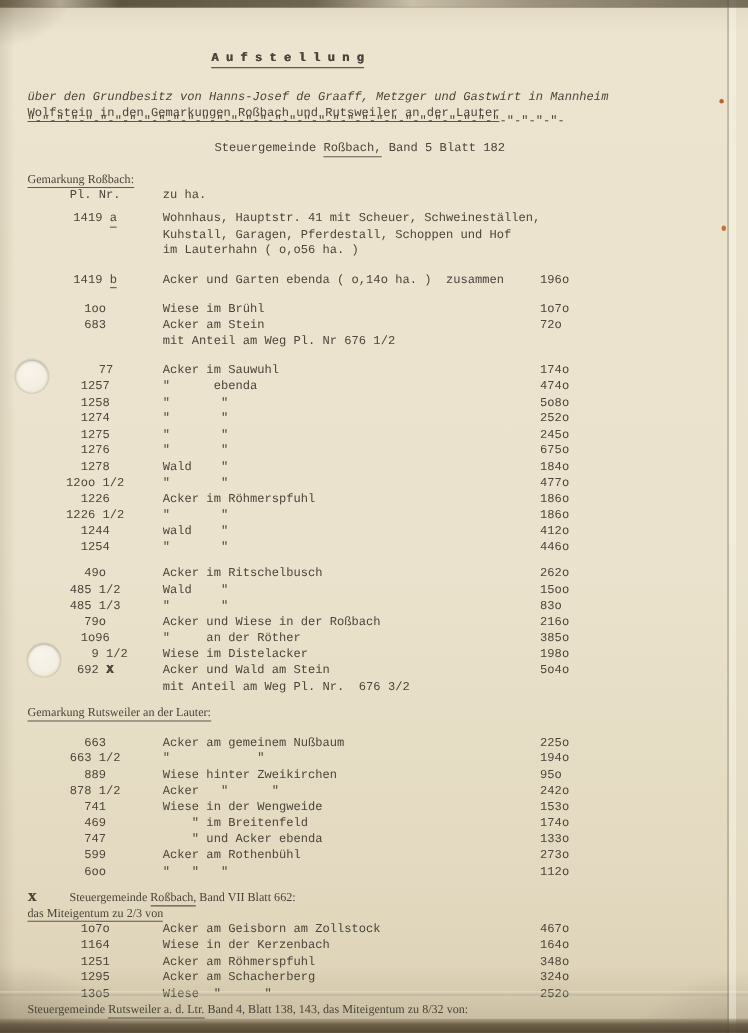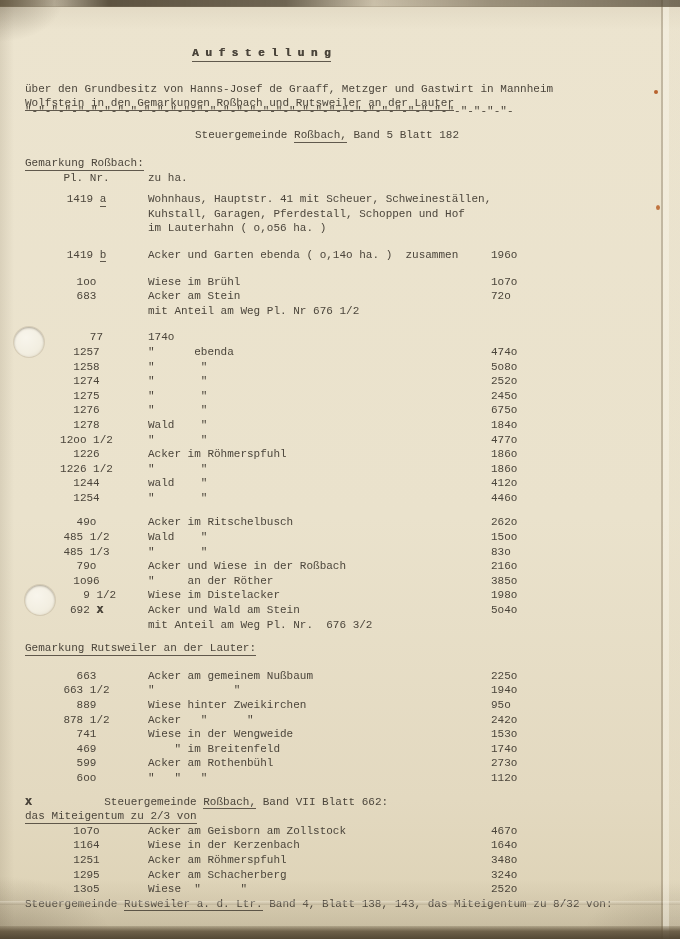--- a/index.html
+++ b/index.html
@@ -17,31 +17,31 @@
       linear-gradient(180deg, rgba(120,106,82,.10) 0, rgba(120,106,82,0) 30px),
       linear-gradient(0deg, rgba(110,96,72,.22) 0, rgba(110,96,72,0) 60px),
       linear-gradient(90deg, rgba(110,96,72,.14) 0, rgba(110,96,72,0) 14px),
       linear-gradient(180deg,#ece4cf 0%,#eae2cc 55%,#e3d9c0 85%,#dcd1b4 100%);
   }
   .txt{white-space:pre;}
   .u{border-bottom:1.4px solid rgba(72,65,54,.85);padding-bottom:.5px;}
   .b{font-weight:bold;text-shadow:.6px 0 0 currentColor;}
   
   .title{position:absolute;left:192px;top:46px;font-weight:bold;text-shadow:.5px 0 0 currentColor;}
-  .intro1{position:absolute;left:25px;top:82px;}
+  .intro1{position:absolute;left:25px;top:82px;font-style:italic;}
   .intro2{position:absolute;left:25px;top:96px;}
   .deco{position:absolute;left:25px;top:104px;letter-spacing:0;color:#4b453b;}
   .subtitle{position:absolute;left:195px;top:128px;}
   
   .table{position:absolute;left:25px;top:156px;width:560px;}
   .trow{display:flex;height:14.6px;align-items:flex-start;}
   .c-nr{width:123px;flex:none;white-space:pre;text-align:center;}
   .c-d{width:343px;flex:none;white-space:pre;overflow:visible;}
   .c-v{width:62px;flex:none;text-align:left;white-space:pre;}
-  .hrow{height:14.6px;white-space:pre;}
+  .hrow{height:14.6px;white-space:pre;font-family:Liberation Serif, serif;}
   .gap{width:100%;}
   
   .hole{position:absolute;width:30px;height:30px;border-radius:50%;
     background:radial-gradient(circle at 40% 35%, #f8f5ec 0%, #f2eee1 60%, #e6dfcc 100%);
     box-shadow:inset 0 1px 2px rgba(90,80,60,.45), 0 0 0 1px rgba(120,108,85,.18);}
   .hole1{left:14px;top:327px;}
   .hole2{left:25px;top:585px;}
   .speck{position:absolute;border-radius:50%;background:#b8622e;}
   .speck1{left:654px;top:90px;width:4px;height:4px;}
   .speck2{left:656px;top:205px;width:4px;height:5px;background:#c07440;}
@@ -108,20 +108,21 @@
         <span class="c-v txt">72o</span>
       </div>
       <div class="trow">
         <span class="c-nr txt"></span>
         <span class="c-d txt">mit Anteil am Weg Pl. Nr 676 1/2</span>
         <span class="c-v txt"></span>
       </div>
       <div class="gap" style="height: 12px;"></div>
       <div class="trow">
         <span class="c-nr txt">   77</span>
+        <span class="c-d txt">Acker im Sauwuhl</span>
         <span class="c-v txt">174o</span>
       </div>
       <div class="trow">
         <span class="c-nr txt">1257</span>
         <span class="c-d txt">"      ebenda</span>
         <span class="c-v txt">474o</span>
       </div>
       <div class="trow">
         <span class="c-nr txt">1258</span>
         <span class="c-d txt">"       "</span>
@@ -238,20 +239,25 @@
       </div>
       <div class="trow">
         <span class="c-nr txt">741</span>
         <span class="c-d txt">Wiese in der Wengweide</span>
         <span class="c-v txt">153o</span>
       </div>
       <div class="trow">
         <span class="c-nr txt">469</span>
         <span class="c-d txt">    " im Breitenfeld</span>
         <span class="c-v txt">174o</span>
+      </div>
+      <div class="trow">
+        <span class="c-nr txt">747</span>
+        <span class="c-d txt">    " und Acker ebenda</span>
+        <span class="c-v txt">133o</span>
       </div>
       <div class="trow">
         <span class="c-nr txt">599</span>
         <span class="c-d txt">Acker am Rothenbühl</span>
         <span class="c-v txt">273o</span>
       </div>
       <div class="trow">
         <span class="c-nr txt">6oo</span>
         <span class="c-d txt">"   "   "</span>
         <span class="c-v txt">112o</span>

